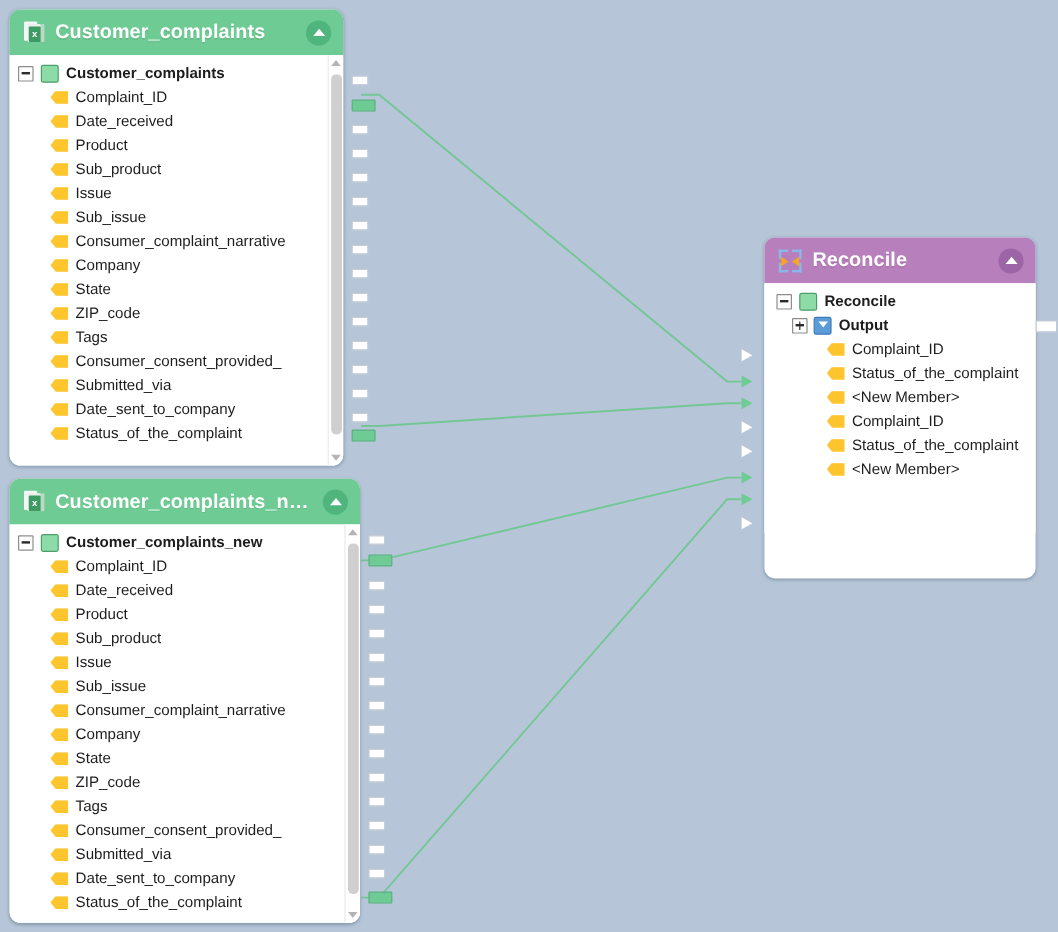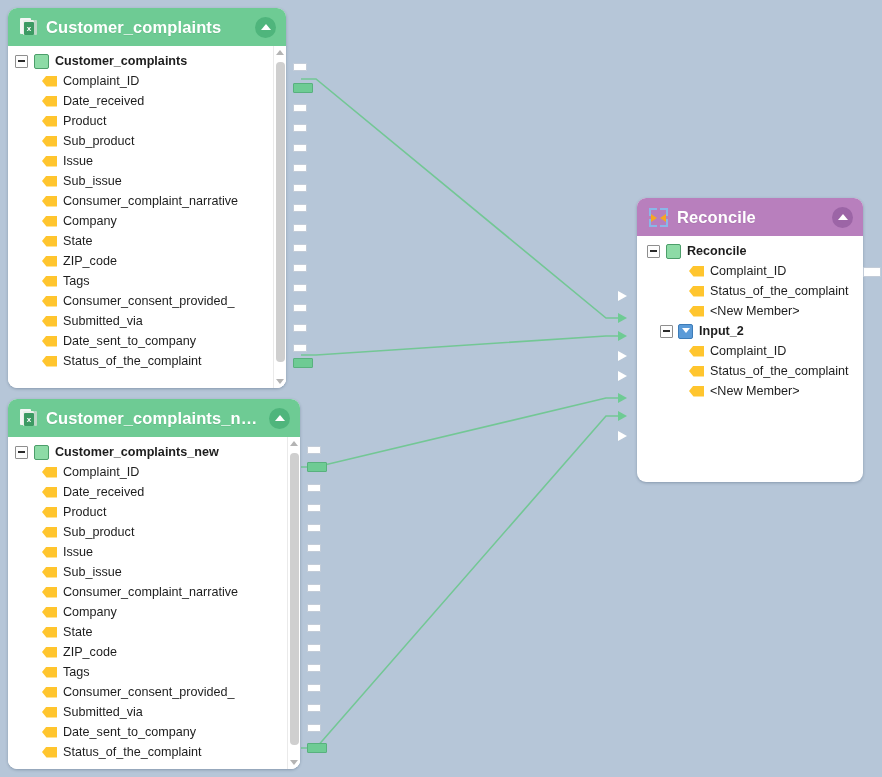--- a/index.html
+++ b/index.html
@@ -416,39 +416,39 @@
           <i class="tri"></i>
         </span>
     </div>
     <div class="node-bd" style="height:215px;">
       <div class="tree" id="tree3" style="padding-left:3px;">
           <div class="row bold" style="padding-left: 7px;">
             <span class="exp"></span>
             <span class="sq-green" style="margin-left: 6px;"></span>
             <span class="lbl">Reconcile</span>
           </div>
+          <div class="row bold" style="padding-left: 20px;">
+            <span class="exp plus"></span>
+            <span class="sq-blue" style="margin-left: 5px;"></span>
+            <span class="lbl">Output</span>
+          </div>
           <div class="row" style="padding-left: 33px;">
             <span class="exp-sp"></span>
             <span class="fld" style="margin-left: 5px;"></span>
             <span class="lbl">Complaint_ID</span>
           </div>
           <div class="row" style="padding-left: 33px;">
             <span class="exp-sp"></span>
             <span class="fld" style="margin-left: 5px;"></span>
             <span class="lbl">Status_of_the_complaint</span>
           </div>
           <div class="row" style="padding-left: 33px;">
             <span class="exp-sp"></span>
             <span class="fld" style="margin-left: 5px;"></span>
             <span class="lbl">&lt;New Member&gt;</span>
-          </div>
-          <div class="row bold" style="padding-left: 20px;">
-            <span class="exp"></span>
-            <span class="sq-blue" style="margin-left: 5px;"></span>
-            <span class="lbl">Input_2</span>
           </div>
           <div class="row" style="padding-left: 33px;">
             <span class="exp-sp"></span>
             <span class="fld" style="margin-left: 5px;"></span>
             <span class="lbl">Complaint_ID</span>
           </div>
           <div class="row" style="padding-left: 33px;">
             <span class="exp-sp"></span>
             <span class="fld" style="margin-left: 5px;"></span>
             <span class="lbl">Status_of_the_complaint</span>

